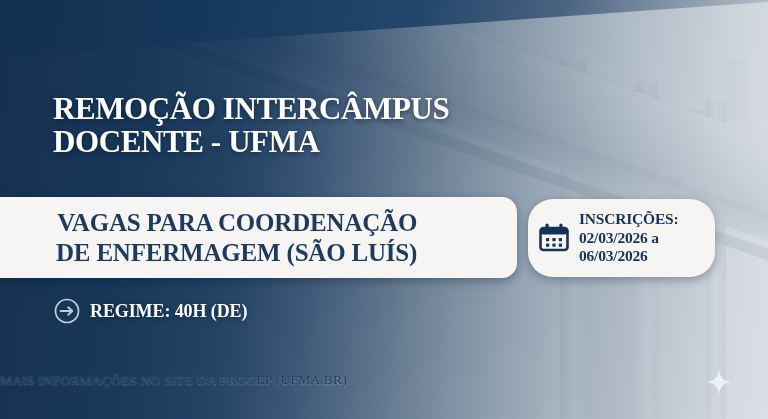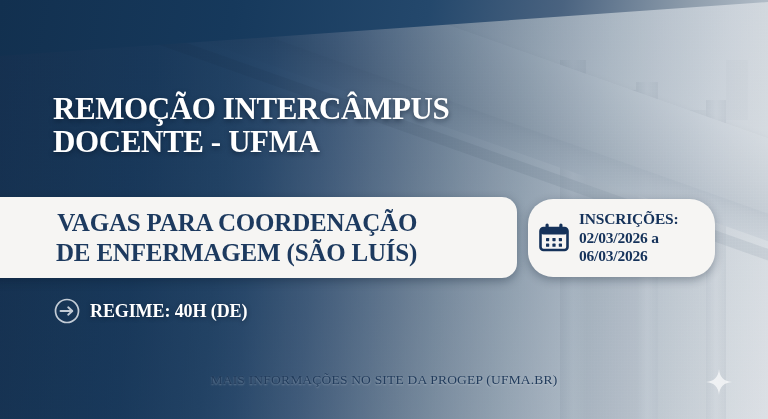--- a/index.html
+++ b/index.html
@@ -206,21 +206,21 @@
     letter-spacing: -0.1px;
     text-shadow: 0 1px 4px rgba(8,22,40,.5);
   }
 
   
   .footer {
     position: absolute;
     left: 0;
     right: 0;
     top: 372px;
-    text-align: center;
+    text-align: left;
     color: #223c5c;
     font-size: 13.5px;
     letter-spacing: .2px;
     text-shadow: 0 1px 2px rgba(255,255,255,.35);
   }
   
   .sparkle {
     position: absolute;
     right: 36px;
     bottom: 24px;

